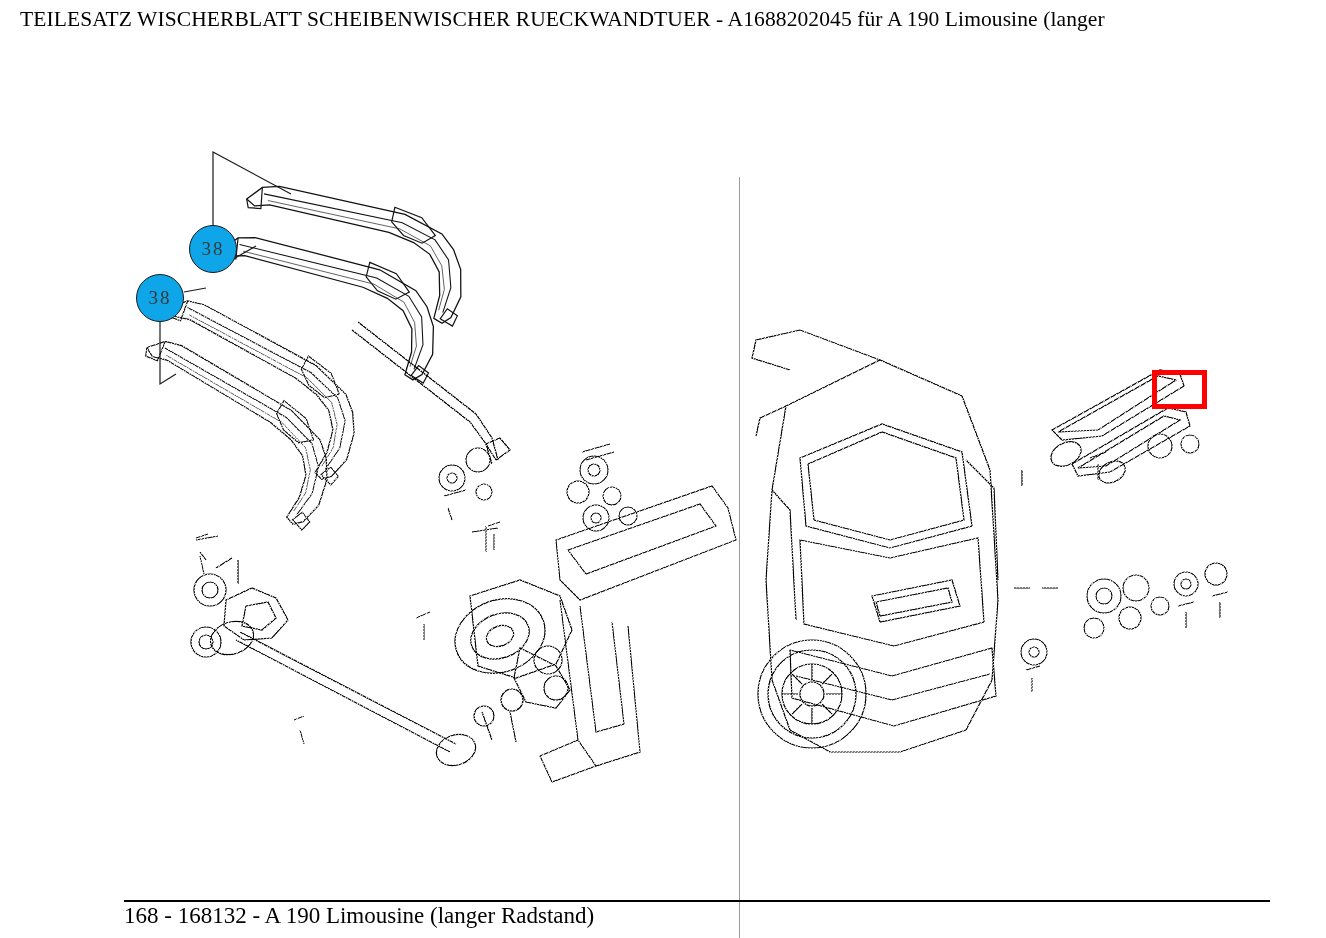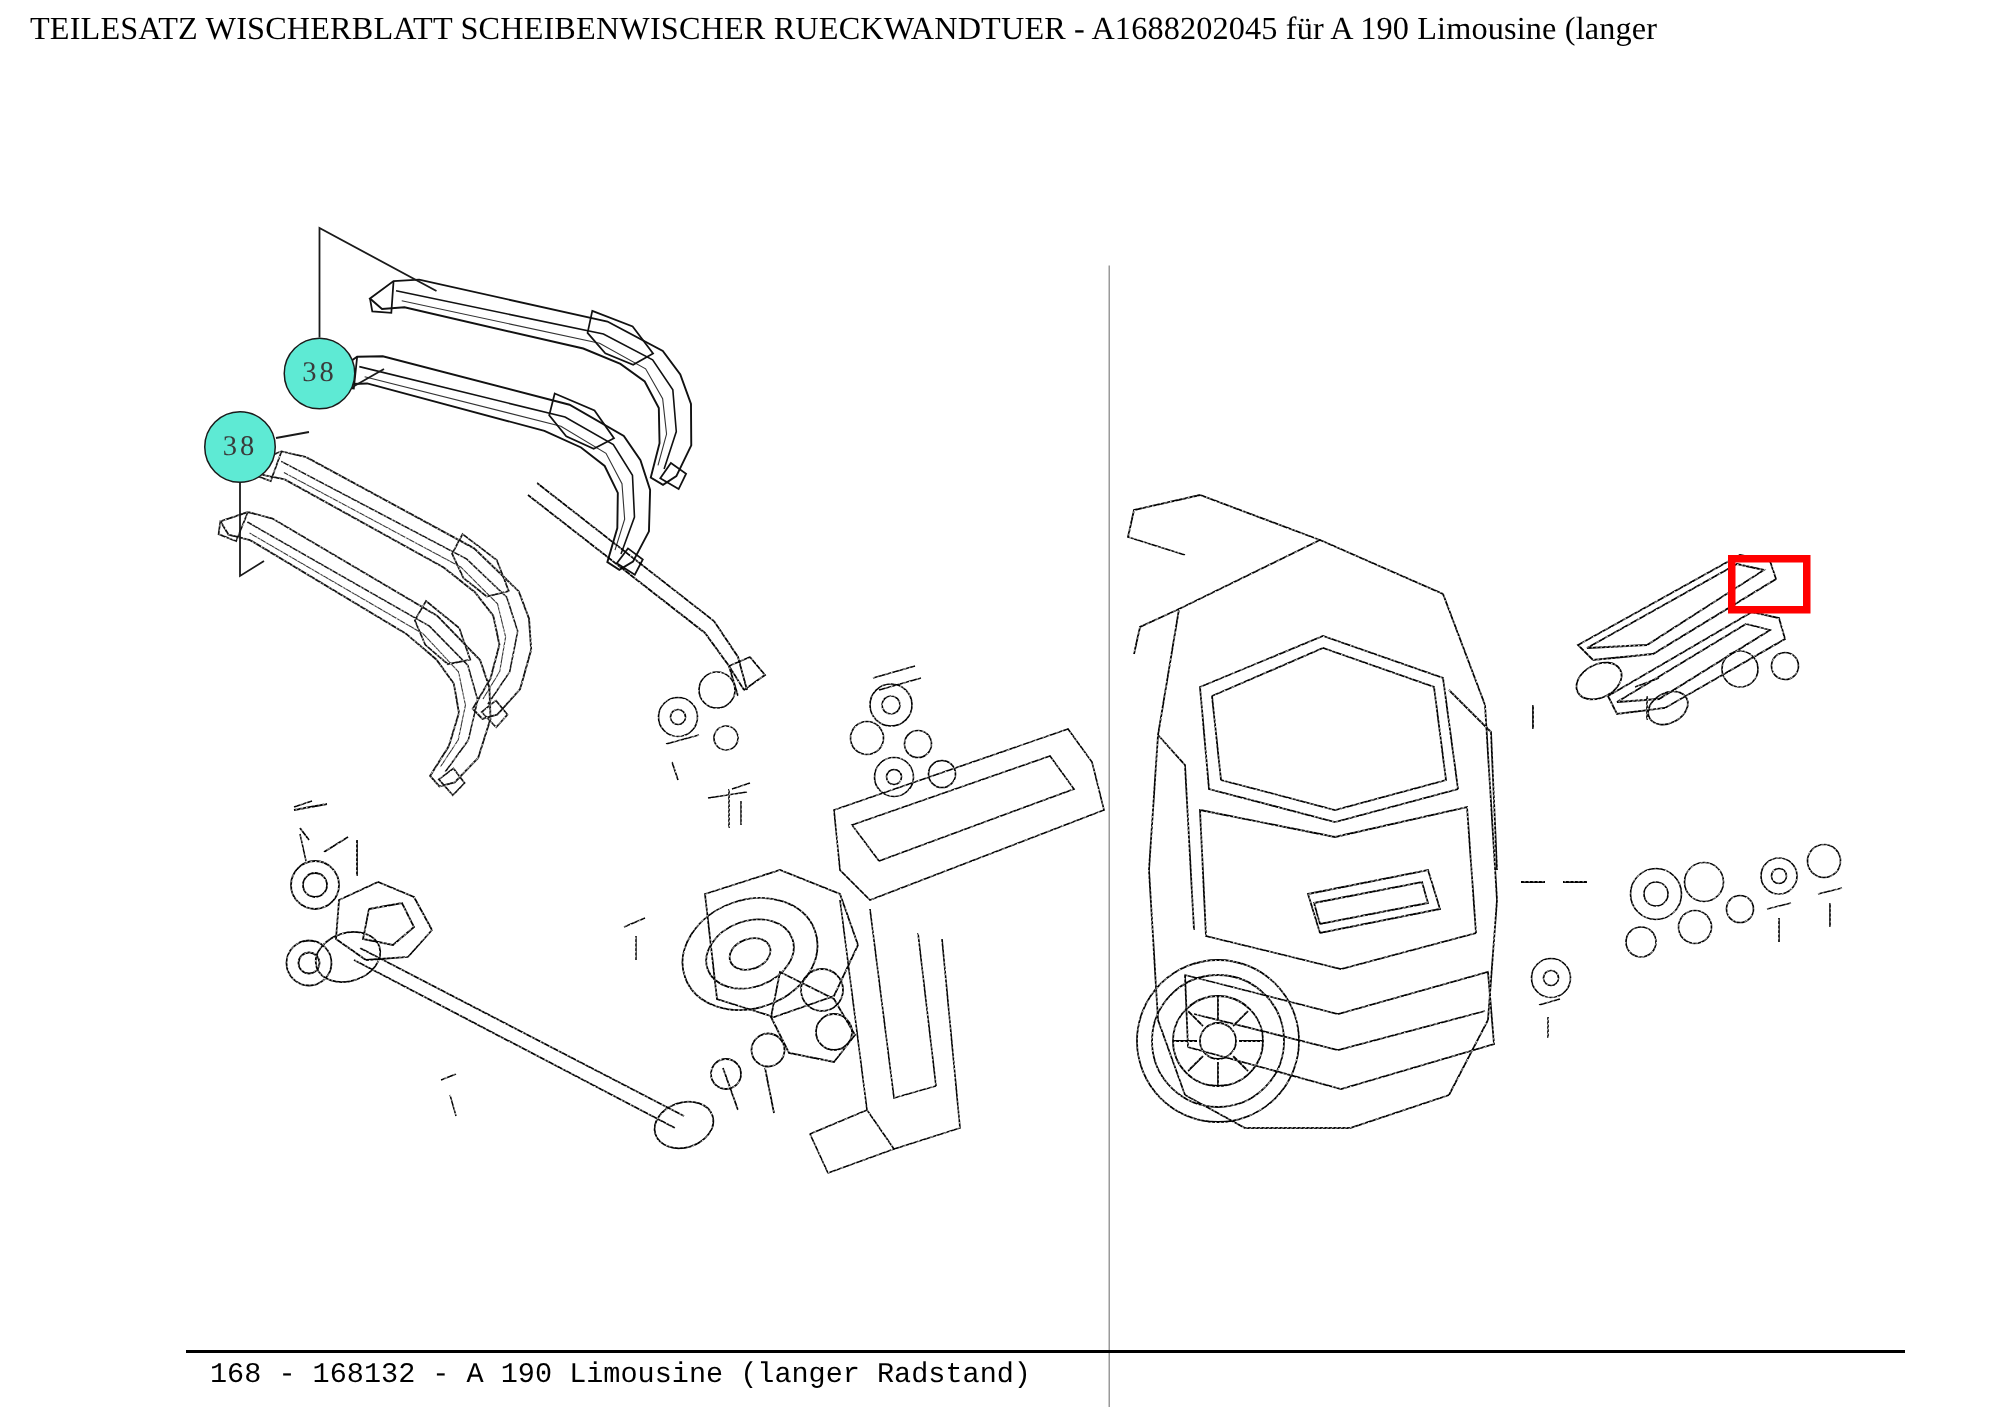--- a/index.html
+++ b/index.html
@@ -74,36 +74,36 @@
   #footer-rule {
     position: absolute;
     left: 124px;
     top: 900px;
     width: 1146px;
     height: 2px;
     background: #000000;
   }
   #footer-caption {
     position: absolute;
-    left: 140px;
+    left: 124px;
     top: 902px;
-    font-family: Liberation Mono, monospace;
-    font-size: 19px;
+    font-family: Liberation Serif, serif;
+    font-size: 23px;
     line-height: 28px;
     color: #000000;
     white-space: nowrap;
   }
 
   
   .callout {
     position: absolute;
     border: 1.4px solid #1a1a1a;
     border-radius: 50%;
     box-sizing: border-box;
-    background: #5eead4;
+    background: #0ea5e9;
     display: flex;
     align-items: center;
     justify-content: center;
     font-family: "Liberation Serif", serif;
     font-size: 19px;
     letter-spacing: 2px;
     color: #3a3a3a;
   }
   #callout-38-upper { left: 189px; top: 185px; width: 48px; height: 48px; }
   #callout-38-lower { left: 136px; top: 234px; width: 48px; height: 48px; }

